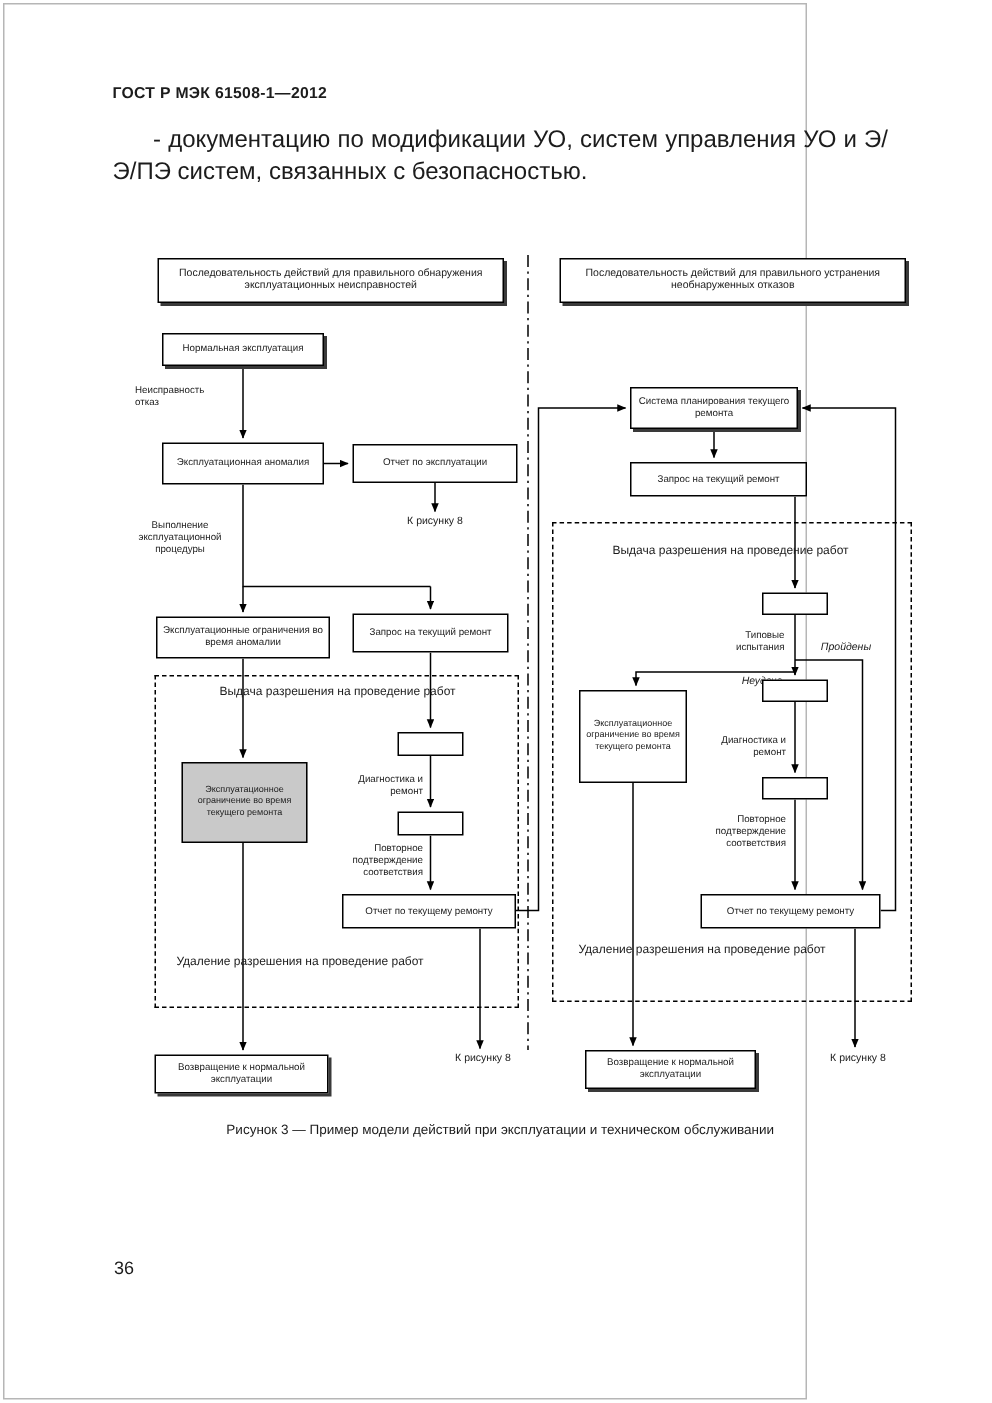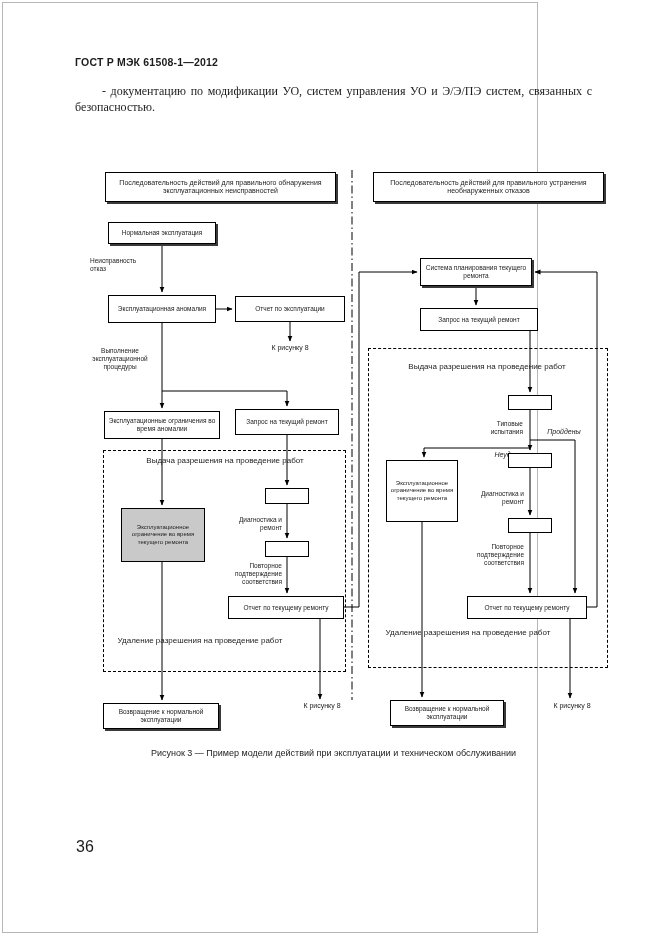--- a/index.html
+++ b/index.html
@@ -1,38 +1,38 @@
 <!DOCTYPE html>
 <html><head>
 <meta charset="utf-8">
 <style>
   * { margin:0; padding:0; box-sizing:border-box; }
   html,body { width:661px; height:935px; background:#ffffff; overflow:hidden;
               font-family:"Liberation Sans","DejaVu Sans",sans-serif; color:#1c1c1c; }
   .page { position:relative; width:540px; height:935px; background:#fff; }
   .page::before { content:""; position:absolute; inset:2px; border:1px solid #b6b6b6; pointer-events:none; }
   .doc-header { position:absolute; font-weight:bold; font-size:10.5px; letter-spacing:.2px; }
-  .para { position:absolute; font-size:12px; line-height:1.3; text-align:justify; text-indent:27px;font-family:Liberation Serif, serif; }
+  .para { position:absolute; font-size:16px; line-height:1.3; text-align:justify; text-indent:27px; }
 
   svg.connectors { position:absolute; left:0; top:0; pointer-events:none; }
 
   .fb { position:absolute; border:1px solid #000; background:#fff; display:flex; align-items:center;
         justify-content:center; text-align:center; font-size:6.5px; line-height:1.18; padding:1px 2px; }
   .shadow { box-shadow:2px 2px 0 0 #3a3a3a; }
   .hdr { font-size:7px; }
   .gray { background:#c9c9c9; font-size:6px; }
   .sbox { position:absolute; border:1px solid #000; background:#fff; }
   .lbl { position:absolute; font-size:6.5px; line-height:1.2; text-align:center; }
   .r { text-align:right; }
   .it { position:absolute; font-style:italic; font-size:7px; text-align:center; }
   .dash-title { position:absolute; font-size:8px; font-weight:normal; text-align:center; line-height:1.25; }
   .dashed { position:absolute; border:1px dashed #000; }
   .fig8 { position:absolute; font-size:7px; text-align:center; }
   .caption { position:absolute; font-size:9px; text-align:center; }
-  .pageno { position:absolute; font-size:16px; }
+  .pageno { position:absolute; font-size:12px; }
 </style>
 </head>
 <body>
 
 <div class="page">
 
   <div class="doc-header" style="left:75px; top:56px;">ГОСТ Р МЭК 61508-1—2012</div>
 
   <p class="para" style="left:75px; top:84px; width:517px;">- документацию по модификации УО, систем управления УО и Э/Э/ПЭ систем, связанных с безопасностью.</p>
 

